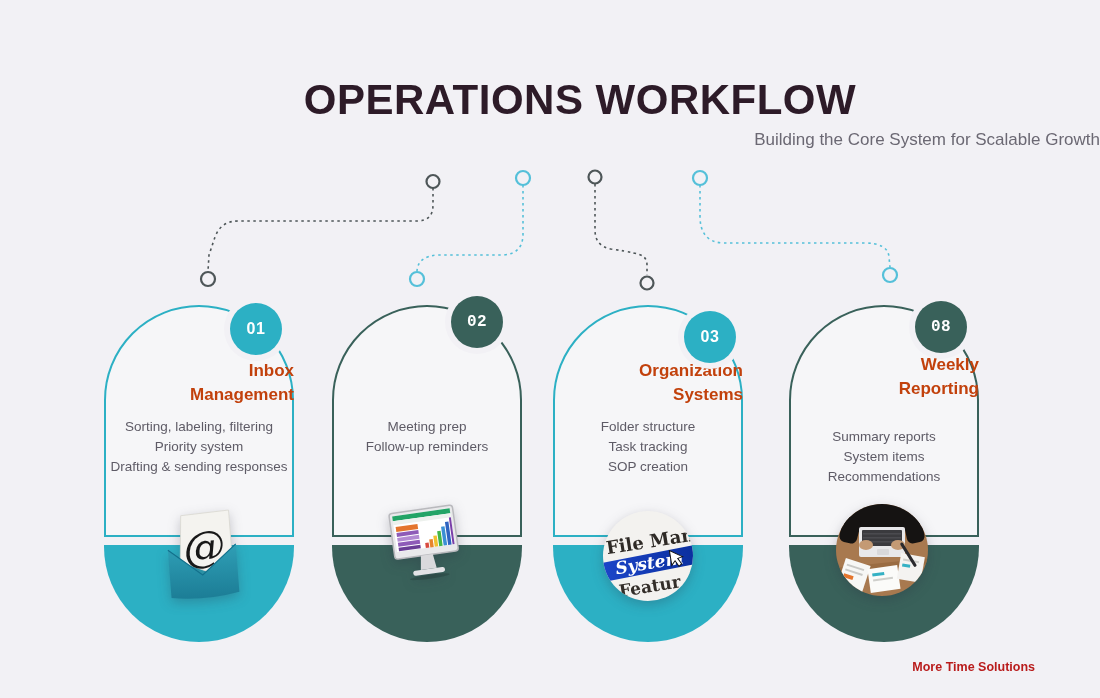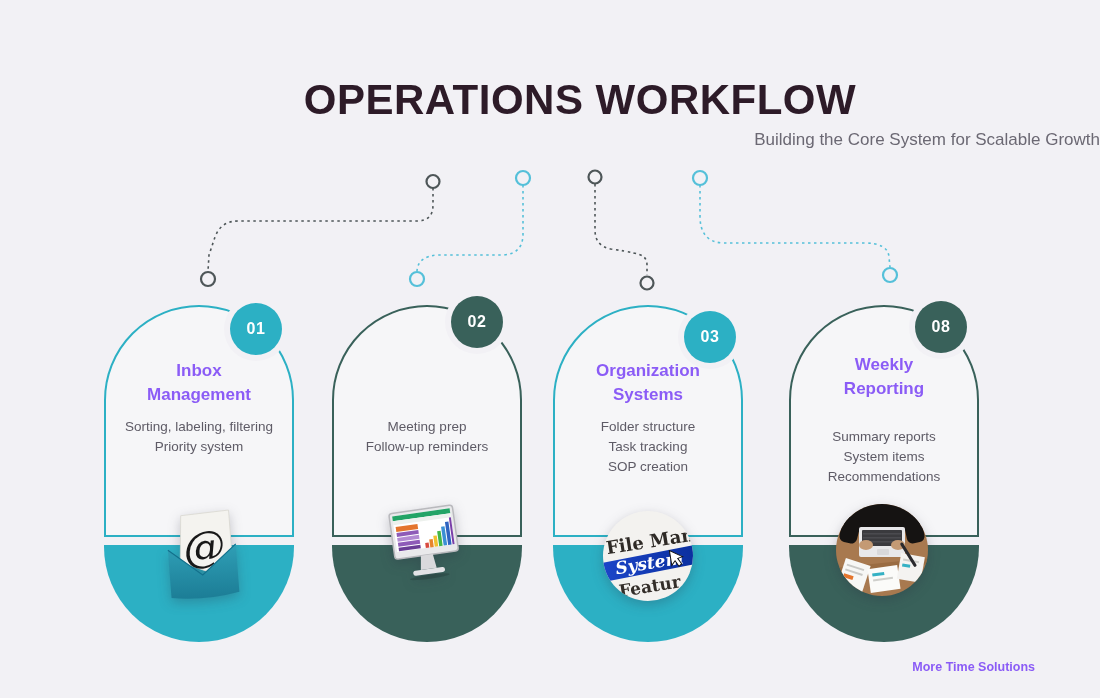--- a/index.html
+++ b/index.html
@@ -21,46 +21,46 @@
   .conn-line{ fill:none; stroke-width:1.6; stroke-dasharray:2.5 3.5; }
   .conn-node{ fill:#F2F1F5; stroke-width:2.2; }
 
   .card{ position:absolute; top:305px; width:190px; height:350px; }
   .arch{
     position:absolute; left:0; top:0; width:190px; height:232px;
     border:2.5px solid; border-radius:95px 95px 0 0;
     background:rgba(255,255,255,.35);
   }
   .teal-br{ border-color:#2CB0C4; } .green-br{ border-color:#39615A; }
-  .teal-bg{ background:#2CB0C4; }  .green-bg{ background:#39615A; }
+  .teal-bg{ background:#2CB0C4; }  .green-bg{ background:#39615A;font-family:Liberation Mono, monospace; }
 
   .badge{
     position:absolute; width:52px; height:52px; border-radius:50%;
     color:#fff; font-size:16px; font-weight:700; letter-spacing:.5px;
     display:flex; align-items:center; justify-content:center;
     box-shadow:0 0 0 6px #F2F1F5; z-index:3;
   }
   .card-title{
-    position:absolute; top:54px; left:0; width:190px; text-align:center;
-    font-size:17px; font-weight:700; color:#8b5cf6; line-height:24px; z-index:2;
+    position:absolute; top:54px; left:0; width:190px; text-align:right;
+    font-size:17px; font-weight:700; color:#c2410c; line-height:24px; z-index:2;
   }
   .card-items{
     position:absolute; top:112px; left:4px; width:182px; text-align:center;
     font-size:13.5px; color:#5E5B66; line-height:20px; z-index:2;
   }
   .semicircle{
     position:absolute; left:0; top:240px; width:190px; height:97px;
     border-radius:0 0 96px 96px;
   }
   .photo{ position:absolute; z-index:4; }
   .photo svg{ filter:drop-shadow(0 4px 6px rgba(40,40,60,.25)); }
 
   .brand-footer{
     position:absolute; top:660px; right:65px;
-    font-size:12.5px; font-weight:700; color:#8b5cf6;
+    font-size:12.5px; font-weight:700; color:#b91c1c;
   }
 </style>
 </head>
 <body>
 
 <div class="stage">
 
   <h1 class="page-title">OPERATIONS WORKFLOW</h1>
   <div class="page-subtitle">Building the Core System for Scalable Growth</div>
 
@@ -84,20 +84,21 @@
     <div class="badge teal-bg" style="left:126px; top:-2px">
       <span>01</span>
     </div>
     <div class="card-title">
       <span>Inbox</span><br>
       <span>Management</span>
     </div>
     <div class="card-items">
       <div>Sorting, labeling, filtering</div>
       <div>Priority system</div>
+      <div>Drafting &amp; sending responses</div>
     </div>
     <div class="semicircle teal-bg"></div>
     <div class="photo" style="left:52px; top:198px; width:92px; height:100px">
       <svg viewBox="0 0 92 100" width="92" height="100">
         <defs>
           <linearGradient id="env" x1="0" y1="0" x2="0" y2="1">
             <stop offset="0" stop-color="#2F9FB6"></stop>
               <stop offset="1" stop-color="#1C7D96"></stop>
           </linearGradient>
         </defs>

